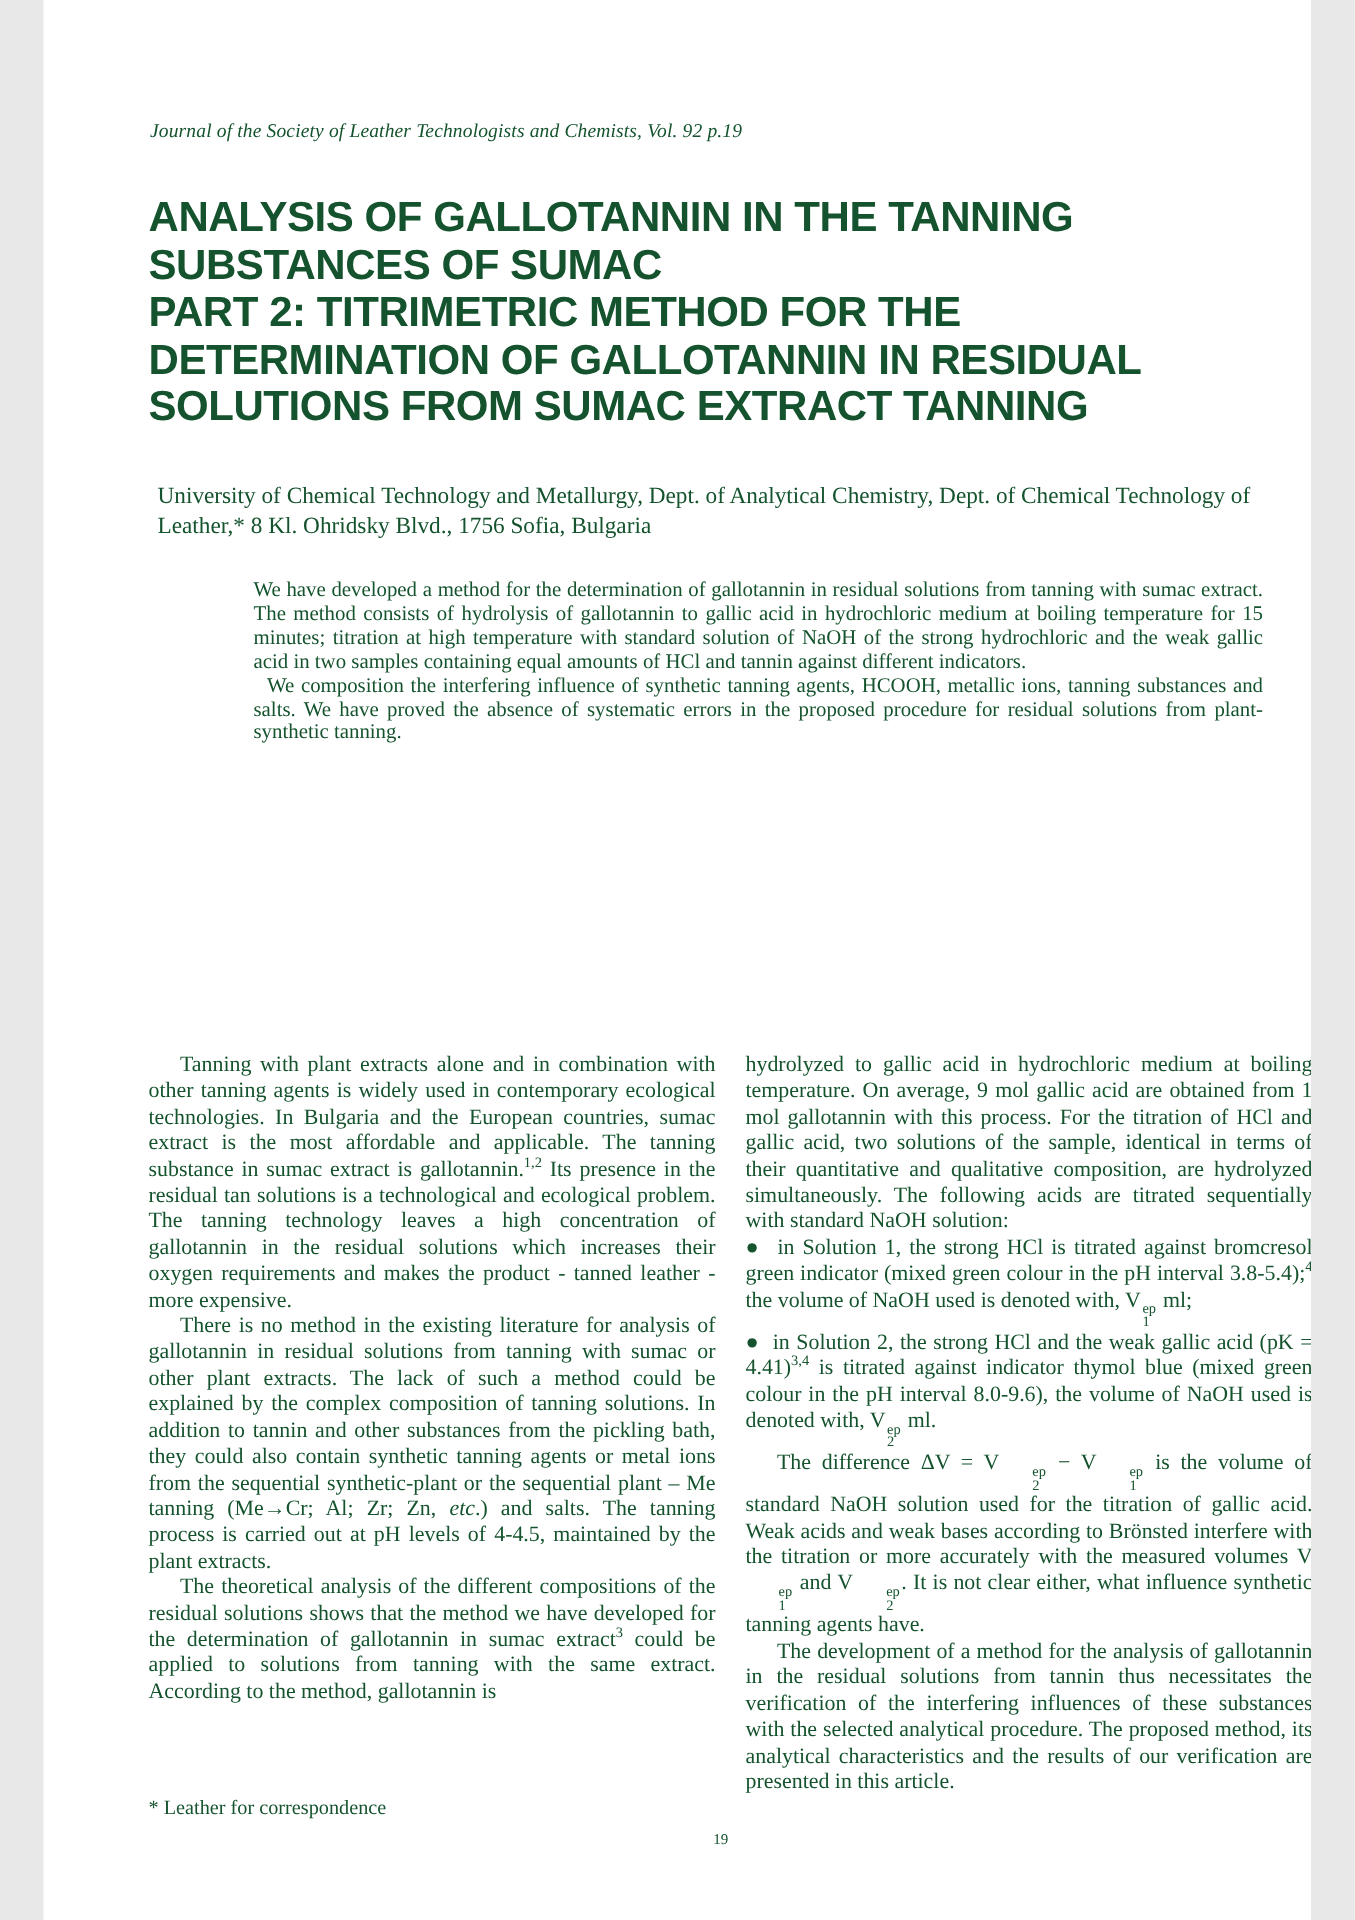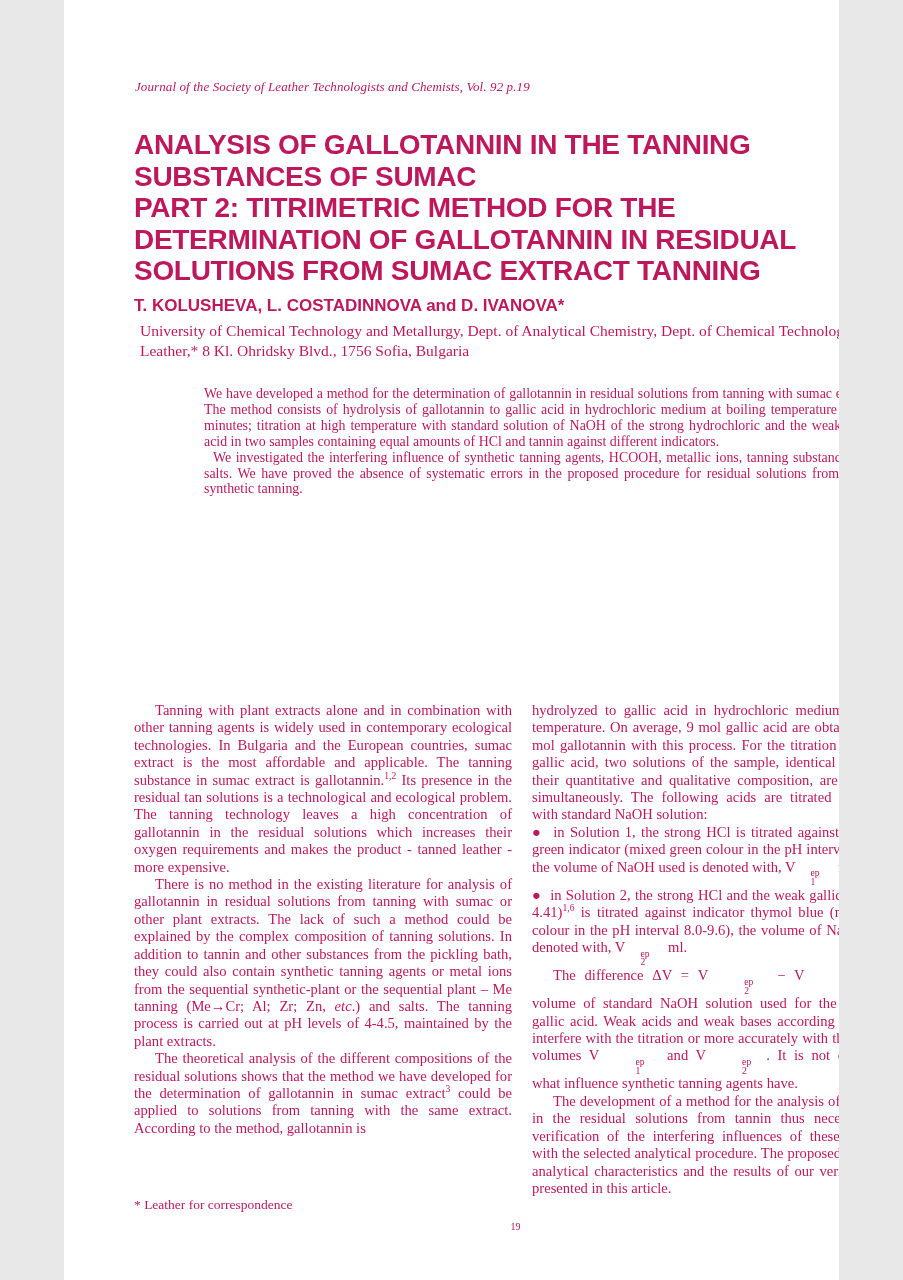--- a/index.html
+++ b/index.html
@@ -1,21 +1,21 @@
 <!DOCTYPE html>
 <html><head>
 <meta charset="utf-8">
 <style>
   html,body{margin:0;padding:0;background:#e8e8e8;}
   .page{
     position:relative;
-    width:775px;height:1280px;
+    width:845px;height:1280px;
     margin:0 auto;
     background:#ffffff;
-    color:#be185d;
+    color:#14532d;
     overflow:hidden;
     font-family:"Liberation Serif", serif;
   }
   .journal-line{
     position:absolute;left:71px;top:79px;
     font-style:italic;font-size:13px;letter-spacing:0.1px;
   }
   .article-title{
     position:absolute;left:70px;top:129px;width:790px;
     font-family:"Liberation Sans", sans-serif;
@@ -52,21 +52,21 @@
     font-weight:700;font-size:18px;
     margin:0 0 11px 0;
   }
   .col p{margin:0;}
   .col p.ind{text-indent:21px;}
   sup{font-size:0.66em;line-height:0;vertical-align:super;}
   sub{font-size:0.66em;line-height:0;vertical-align:sub;}
   .vss{
     display:inline-flex;flex-direction:column;align-items:flex-start;
     vertical-align:-0.5em;line-height:1;font-size:0.66em;
-    margin:0 15px;
+    margin:0 1px;
   }
   .vss .t{display:block;}
   .vss .b{display:block;margin-top:-1px;}
   .footnote{
     position:absolute;left:70px;top:1197px;
     font-size:13.5px;
   }
   .page-number{
     position:absolute;left:0;top:1221px;width:903px;
     text-align:center;font-size:10px;
@@ -78,42 +78,41 @@
 <div class="page">
 
   <div class="journal-line">Journal of the Society of Leather Technologists and Chemists, Vol. 92 p.19</div>
 
   <h1 class="article-title" style="margin:0;">ANALYSIS OF GALLOTANNIN IN THE TANNING
 SUBSTANCES OF SUMAC
 PART 2: TITRIMETRIC METHOD FOR THE
 DETERMINATION OF GALLOTANNIN IN RESIDUAL
 SOLUTIONS FROM SUMAC EXTRACT TANNING</h1>
 
-  <div class="authors-line">T. KOLUSHEVA, L. COSTADINNOVA and D. IVANOVA*</div>
 
   <div class="affiliation">University of Chemical Technology and Metallurgy, Dept. of Analytical Chemistry, Dept. of Chemical Technology of Leather,* 8 Kl. Ohridsky Blvd., 1756 Sofia, Bulgaria</div>
 
   <div class="summary-section">
     <p>We have developed a method for the determination of gallotannin in residual solutions from tanning with sumac extract. The method consists of hydrolysis of gallotannin to gallic acid in hydrochloric medium at boiling temperature for 15 minutes; titration at high temperature with standard solution of NaOH of the strong hydrochloric and the weak gallic acid in two samples containing equal amounts of HCl and tannin against different indicators.</p>
-    <p class="s-ind">We investigated the interfering influence of synthetic tanning agents, HCOOH, metallic ions, tanning substances and salts. We have proved the absence of systematic errors in the proposed procedure for residual solutions from plant-synthetic tanning.</p>
+    <p class="s-ind">We composition the interfering influence of synthetic tanning agents, HCOOH, metallic ions, tanning substances and salts. We have proved the absence of systematic errors in the proposed procedure for residual solutions from plant-synthetic tanning.</p>
   </div>
 
   <div class="columns">
     <div class="col">
       <p class="ind">Tanning with plant extracts alone and in combination with other tanning agents is widely used in contemporary ecological technologies. In Bulgaria and the European countries, sumac extract is the most affordable and applicable. The tanning substance in sumac extract is gallotannin.<sup>1,2</sup> Its presence in the residual tan solutions is a technological and ecological problem. The tanning technology leaves a high concentration of gallotannin in the residual solutions which increases their oxygen requirements and makes the product - tanned leather - more expensive.</p>
       <p class="ind">There is no method in the existing literature for analysis of gallotannin in residual solutions from tanning with sumac or other plant extracts. The lack of such a method could be explained by the complex composition of tanning solutions. In addition to tannin and other substances from the pickling bath, they could also contain synthetic tanning agents or metal ions from the sequential synthetic-plant or the sequential plant – Me tanning (Me→Cr; Al; Zr; Zn, <i>etc</i>.) and salts. The tanning process is carried out at pH levels of 4-4.5, maintained by the plant extracts.</p>
       <p class="ind">The theoretical analysis of the different compositions of the residual solutions shows that the method we have developed for the determination of gallotannin in sumac extract<sup>3</sup> could be applied to solutions from tanning with the same extract. According to the method, gallotannin is</p>
     </div>
     <div class="col">
       <p>hydrolyzed to gallic acid in hydrochloric medium at boiling temperature. On average, 9 mol gallic acid are obtained from 1 mol gallotannin with this process. For the titration of HCl and gallic acid, two solutions of the sample, identical in terms of their quantitative and qualitative composition, are hydrolyzed simultaneously. The following acids are titrated sequentially with standard NaOH solution:</p>
       <p>●&nbsp; in Solution 1, the strong HCl is titrated against bromcresol green indicator (mixed green colour in the pH interval 3.8-5.4);<sup>4</sup> the volume of NaOH used is denoted with, V<span class="vss">
             <span class="t">ep</span>
             <span class="b">1</span>
           </span> ml;</p>
-      <p>●&nbsp; in Solution 2, the strong HCl and the weak gallic acid (pK = 4.41)<sup>1,6</sup> is titrated against indicator thymol blue (mixed green colour in the pH interval 8.0-9.6), the volume of NaOH used is denoted with, V<span class="vss">
+      <p>●&nbsp; in Solution 2, the strong HCl and the weak gallic acid (pK = 4.41)<sup>3,4</sup> is titrated against indicator thymol blue (mixed green colour in the pH interval 8.0-9.6), the volume of NaOH used is denoted with, V<span class="vss">
             <span class="t">ep</span>
             <span class="b">2</span>
           </span> ml.</p>
       <p class="ind">The difference ΔV = V<span class="vss">
             <span class="t">ep</span>
             <span class="b">2</span>
           </span> − V<span class="vss">
             <span class="t">ep</span>
             <span class="b">1</span>
           </span> is the volume of standard NaOH solution used  for the titration of gallic acid. Weak acids and weak bases according to Brönsted interfere with the titration or more accurately with the measured volumes V<span class="vss">

